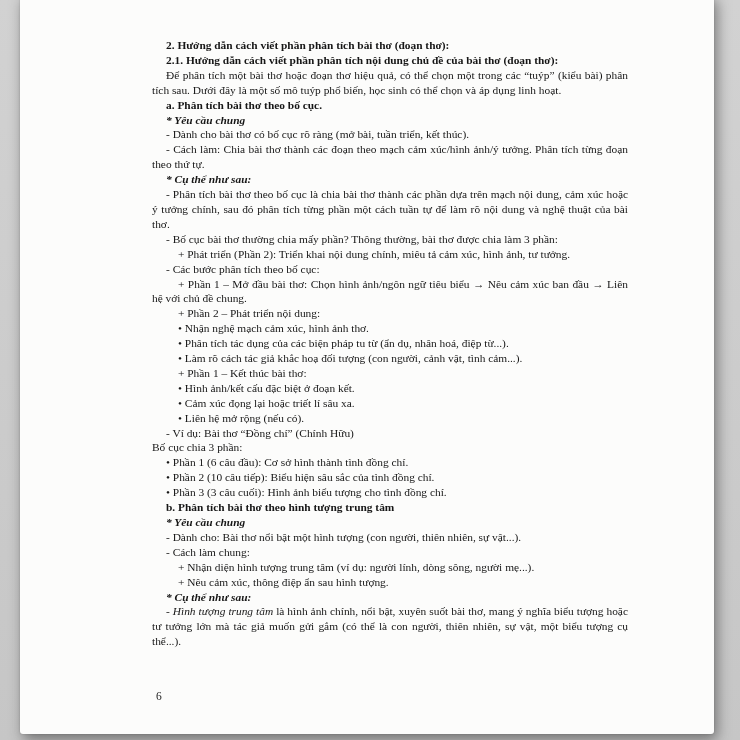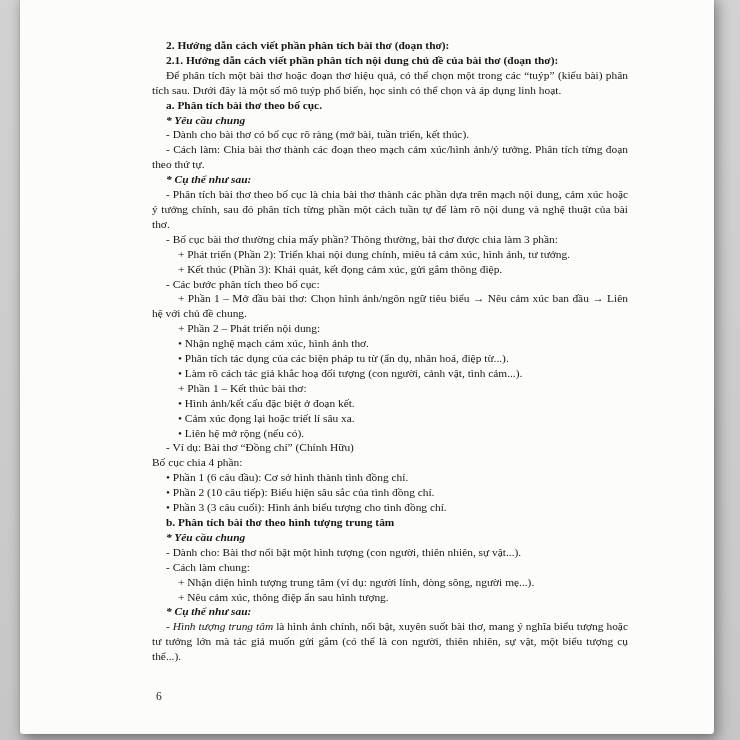--- a/index.html
+++ b/index.html
@@ -38,33 +38,32 @@
       <p class="ln ind"><span class="b">2.1. Hướng dẫn cách viết phần phân tích nội dung chủ đề của bài thơ (đoạn thơ):</span></p>
       <p class="ln ind"><span>Để phân tích một bài thơ hoặc đoạn thơ hiệu quả, có thể chọn một trong các “tuýp” (kiểu bài) phân tích sau. Dưới đây là một số mô tuýp phổ biến, học sinh có thể chọn và áp dụng linh hoạt.</span></p>
       <p class="ln ind"><span class="b">a. Phân tích bài thơ theo bố cục.</span></p>
       <p class="ln ind"><span class="b i">* Yêu cầu chung</span></p>
       <p class="ln ind"><span>- Dành cho bài thơ có bố cục rõ ràng (mở bài, tuần triển, kết thúc).</span></p>
       <p class="ln ind"><span>- Cách làm: Chia bài thơ thành các đoạn theo mạch cảm xúc/hình ảnh/ý tưởng. Phân tích từng đoạn theo thứ tự.</span></p>
       <p class="ln ind"><span class="b i">* Cụ thể như sau:</span></p>
       <p class="ln ind"><span>- Phân tích bài thơ theo bố cục là chia bài thơ thành các phần dựa trên mạch nội dung, cảm xúc hoặc ý tưởng chính, sau đó phân tích từng phần một cách tuần tự để làm rõ nội dung và nghệ thuật của bài thơ.</span></p>
       <p class="ln ind"><span>- Bố cục bài thơ thường chia mấy phần? Thông thường, bài thơ được chia làm 3 phần:</span></p>
       <p class="ln ind2"><span>+ Phát triển (Phần 2): Triển khai nội dung chính, miêu tả cảm xúc, hình ảnh, tư tưởng.</span></p>
-      <p class="ln ind2"><span>+ Kết thúc (Phần 3): Khái quát, kết đọng cảm xúc, gửi gắm thông điệp.</span></p>
       <p class="ln ind"><span>- Các bước phân tích theo bố cục:</span></p>
       <p class="ln ind2"><span>+ Phần 1 – Mở đầu bài thơ: Chọn hình ảnh/ngôn ngữ tiêu biểu → Nêu cảm xúc ban đầu → Liên hệ với chủ đề chung.</span></p>
       <p class="ln ind2"><span>+ Phần 2 – Phát triển nội dung:</span></p>
       <p class="ln ind2"><span>• Nhận nghệ mạch cảm xúc, hình ảnh thơ.</span></p>
       <p class="ln ind2"><span>• Phân tích tác dụng của các biện pháp tu từ (ẩn dụ, nhân hoá, điệp từ...).</span></p>
       <p class="ln ind2"><span>• Làm rõ cách tác giả khắc hoạ đối tượng (con người, cảnh vật, tình cảm...).</span></p>
       <p class="ln ind2"><span>+ Phần 1 – Kết thúc bài thơ:</span></p>
       <p class="ln ind2"><span>• Hình ảnh/kết cấu đặc biệt ở đoạn kết.</span></p>
       <p class="ln ind2"><span>• Cảm xúc đọng lại hoặc triết lí sâu xa.</span></p>
       <p class="ln ind2"><span>• Liên hệ mở rộng (nếu có).</span></p>
       <p class="ln ind"><span>- Ví dụ: Bài thơ “Đồng chí” (Chính Hữu)</span></p>
-      <p class="ln"><span>Bố cục chia 4 phần:</span></p>
+      <p class="ln"><span>Bố cục chia 3 phần:</span></p>
       <p class="ln ind"><span>• Phần 1 (6 câu đầu): Cơ sở hình thành tình đồng chí.</span></p>
       <p class="ln ind"><span>• Phần 2 (10 câu tiếp): Biểu hiện sâu sắc của tình đồng chí.</span></p>
       <p class="ln ind"><span>• Phần 3 (3 câu cuối): Hình ảnh biểu tượng cho tình đồng chí.</span></p>
       <p class="ln ind"><span class="b">b. Phân tích bài thơ theo hình tượng trung tâm</span></p>
       <p class="ln ind"><span class="b i">* Yêu cầu chung</span></p>
       <p class="ln ind"><span>- Dành cho: Bài thơ nổi bật một hình tượng (con người, thiên nhiên, sự vật...).</span></p>
       <p class="ln ind"><span>- Cách làm chung:</span></p>
       <p class="ln ind2"><span>+ Nhận diện hình tượng trung tâm (ví dụ: người lính, dòng sông, người mẹ...).</span></p>
       <p class="ln ind2"><span>+ Nêu cảm xúc, thông điệp ẩn sau hình tượng.</span></p>
       <p class="ln ind"><span class="b i">* Cụ thể như sau:</span></p>

